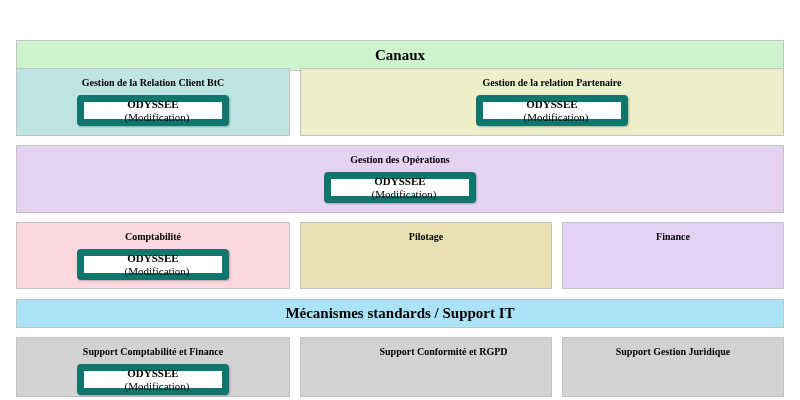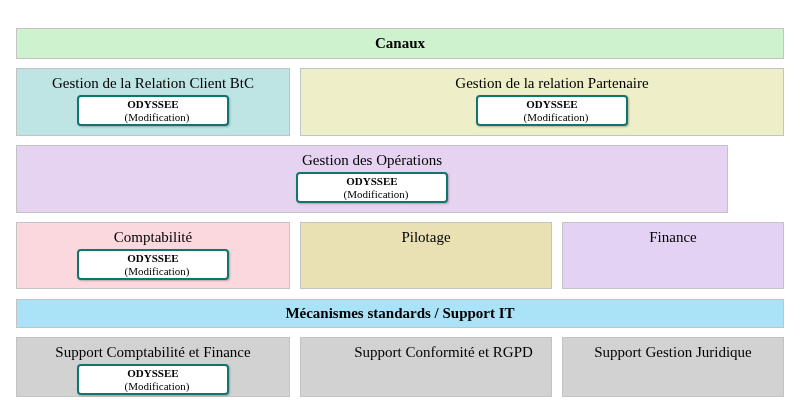--- a/index.html
+++ b/index.html
@@ -16,64 +16,64 @@
     color: #000000;
     overflow: hidden;
   }
   .block {
     position: absolute;
     box-sizing: border-box;
     border: 1px solid #c3c3c3;
     text-align: center;
   }
   .block-title {
-    font-weight: normal;
-    font-size: 15px;
+    font-weight: bold;
+    font-size: 10px;
     line-height: 18px;
     padding-top: 5px;
     white-space: nowrap;
   }
   .banner .banner-label {
     font-weight: bold;
     font-size: 15px;
     display: flex;
     align-items: center;
     justify-content: center;
     height: 100%;
   }
   .app-box {
     width: 152px;
     height: 31px;
     margin: 3px auto 0 auto;
     background: #ffffff;
-    border: 2px solid #0f766e;
+    border: 7px solid #0f766e;
     border-radius: 4px;
     box-shadow: 1px 1px 2px rgba(0,0,0,0.25);
     box-sizing: border-box;
     display: flex;
     flex-direction: column;
     align-items: center;
     justify-content: center;
   }
   .app-name {
     font-weight: bold;
     font-size: 11px;
     line-height: 13px;
   }
   .app-variant {
     font-size: 11px;
     line-height: 12px;
     margin-left: 8px;
   }
 
   
-  .pos-canaux       { left:16px;  top:28px;  width:768px; height:31px; }
+  .pos-canaux       { left:16px;  top:40px;  width:768px; height:31px; }
   .pos-client-btc   { left:16px;  top:68px;  width:274px; height:68px; }
   .pos-partenaire   { left:300px; top:68px;  width:484px; height:68px;padding-left:20px; }
-  .pos-operations   { left:16px;  top:145px; width:712px; height:68px; }
+  .pos-operations   { left:16px;  top:145px; width:768px; height:68px; }
   .pos-referentiels { left:16px;  top:222px; width:274px; height:67px; }
   .pos-pilotage     { left:300px; top:222px; width:252px; height:67px; }
   .pos-echanges     { left:562px; top:222px; width:222px; height:67px; }
   .pos-mecanismes   { left:16px;  top:299px; width:768px; height:29px; }
   .pos-compta       { left:16px;  top:337px; width:274px; height:60px; }
   .pos-conformite   { left:300px; top:337px; width:252px; height:60px;padding-left:35px; }
   .pos-juridique    { left:562px; top:337px; width:222px; height:60px; }
 </style>
 </head>
 <body>

